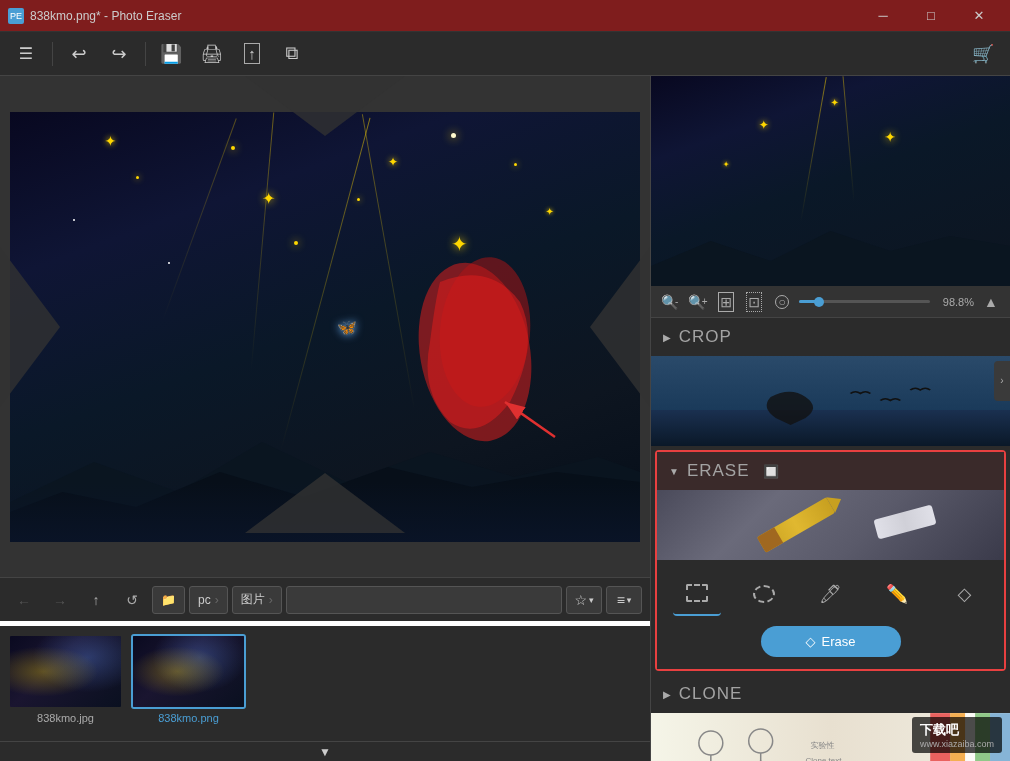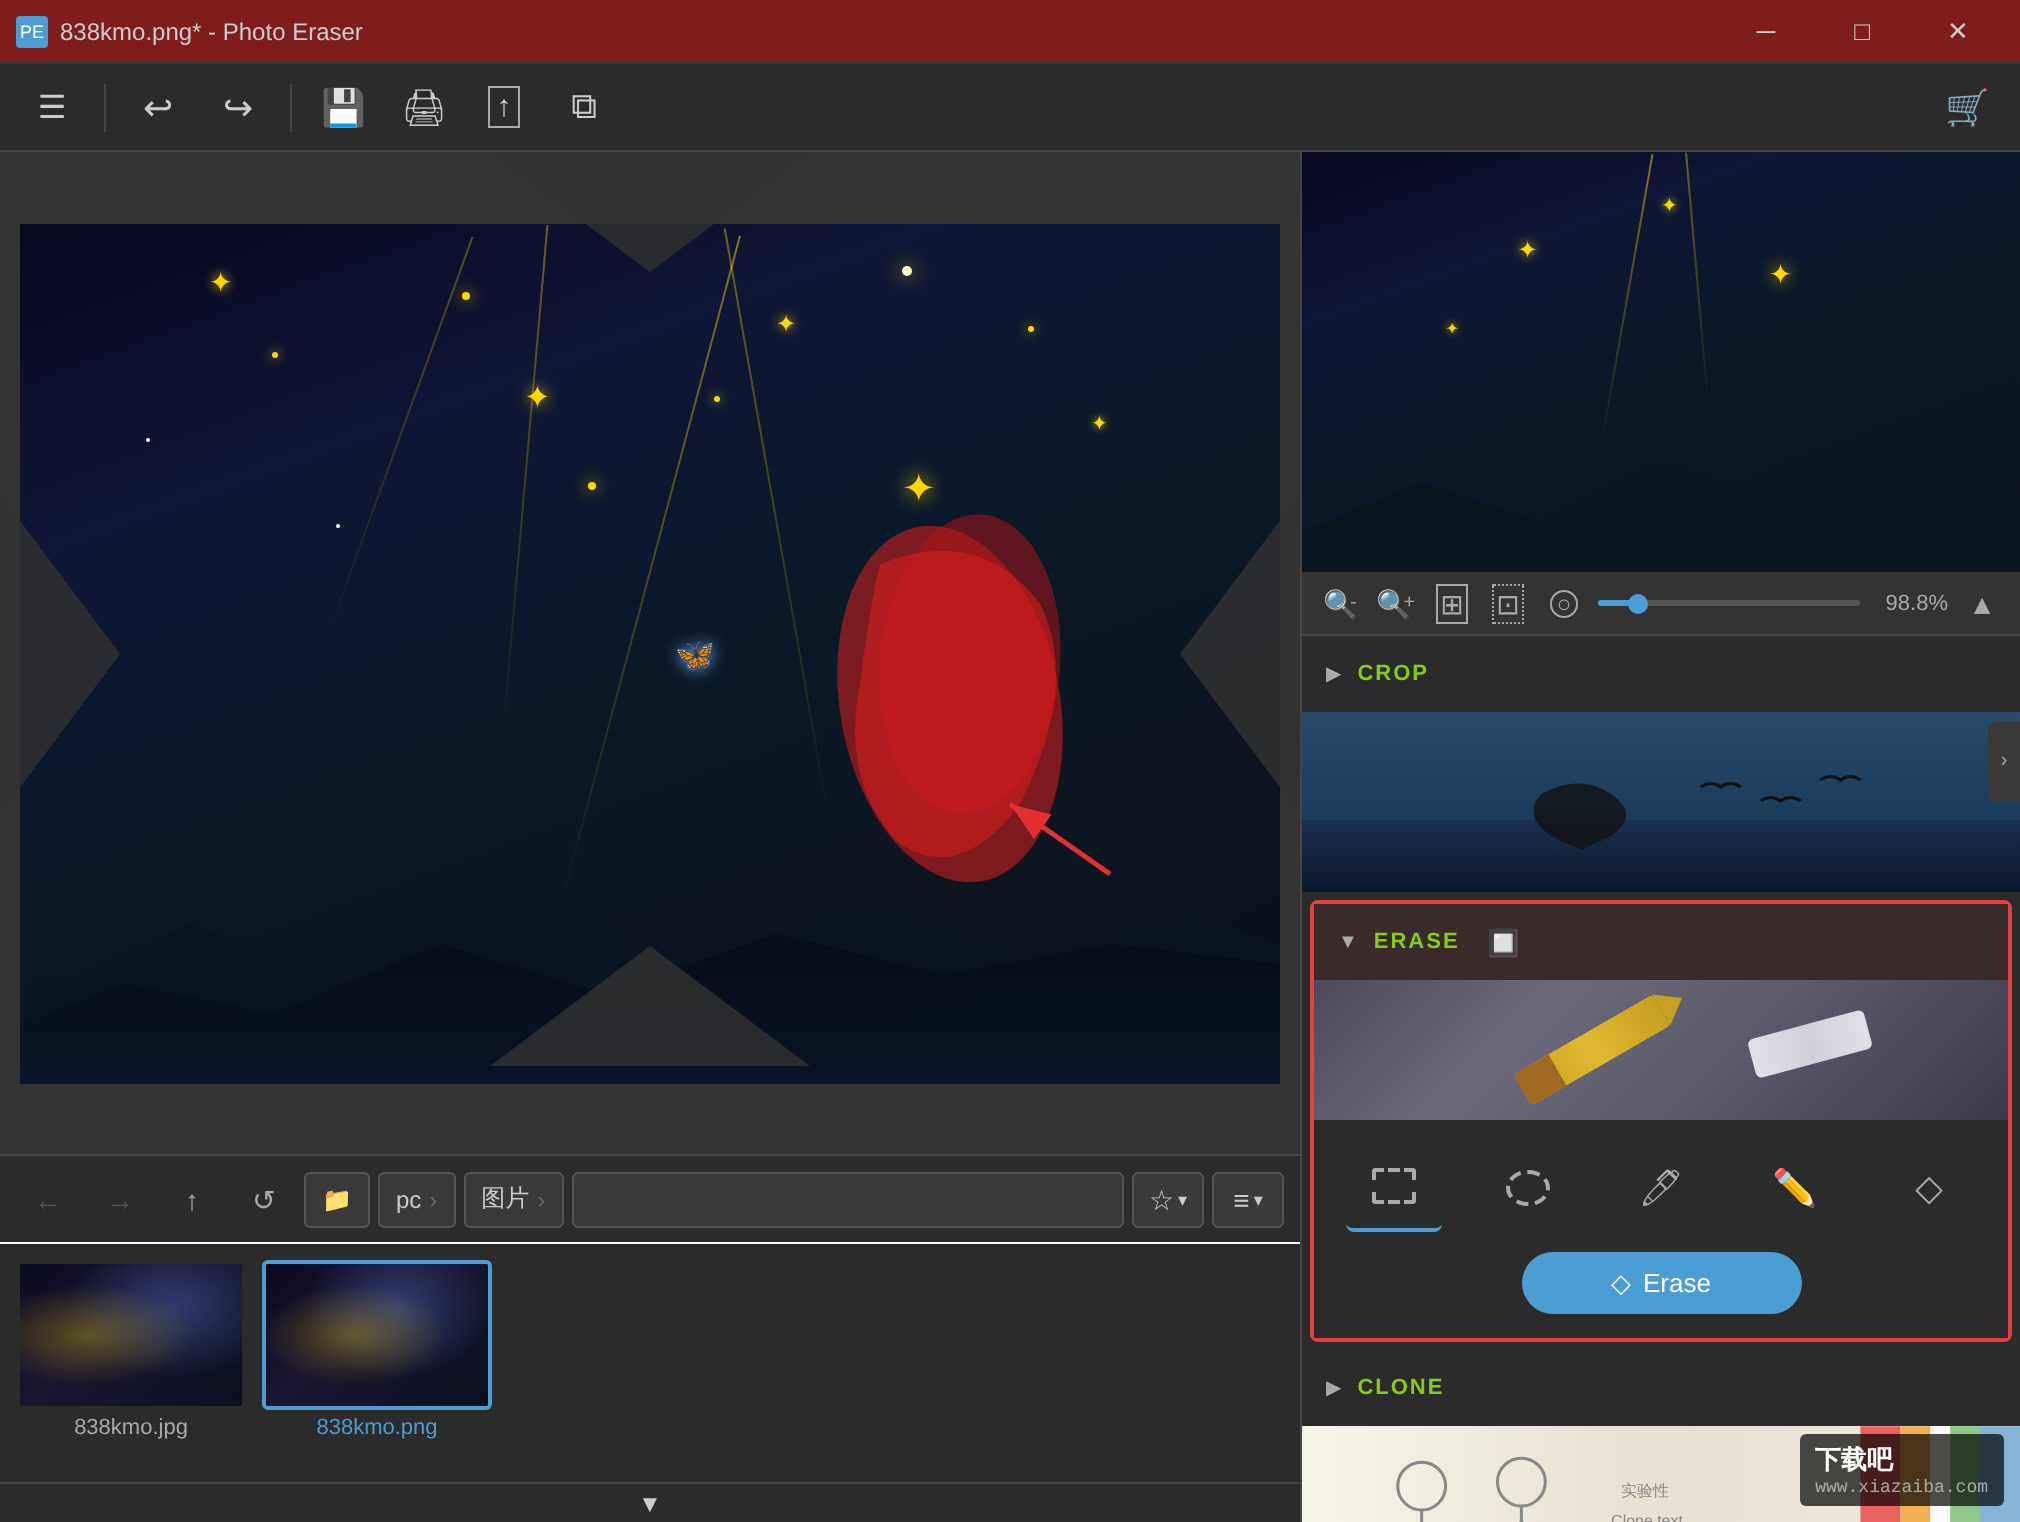--- a/index.html
+++ b/index.html
@@ -183,21 +183,21 @@
       cursor: pointer;
       display: flex; align-items: center; justify-content: center;
       font-size: 14px;
       gap: 2px;
     }
 
     
     #filmstrip {
       height: 120px;
       background: #2b2b2b;
-      border-top: 1px solid #ffffff;
+      border-top: 5px solid #ffffff;
       display: flex;
       align-items: flex-start;
       padding: 8px;
       gap: 8px;
       overflow-x: auto;
     }
     .film-item {
       width: 115px;
       flex-shrink: 0;
       cursor: pointer;
@@ -329,23 +329,23 @@
       cursor: pointer;
       gap: 8px;
       position: relative;
       z-index: 1;
     }
     .section-arrow {
       color: #aaa;
       font-size: 10px;
     }
     .section-title {
-      font-weight: 700;
-      font-size: 11px;
-      color: #84cc16;
+      font-weight: 400;
+      font-size: 17px;
+      color: #a3a3a3;
       letter-spacing: 1px;
     }
 
     
     .section-bg {
       height: 90px;
       position: relative;
       overflow: hidden;
     }
 
@@ -821,14 +821,14 @@
 
     <div style="position:absolute;right:0;top:50%;transform:translateY(-50%);width:16px;height:40px;background:#3a3a3a;border-radius:4px 0 0 4px;display:flex;align-items:center;justify-content:center;cursor:pointer;z-index:10;">
       <span style="color:#aaa;font-size:10px;">›</span>
     </div>
   </div>
 
 </div>
 
 <div style="position:fixed;bottom:8px;right:8px;background:rgba(0,0,0,0.7);padding:4px 8px;border-radius:3px;font-size:10px;color:#aaa;z-index:100;">
   <div style="font-weight:bold;color:#fff;font-size:13px;">下载吧</div>
-  <div style="font-size:9px;font-family:Liberation Mono, monospace;">www.xiazaiba.com</div>
+  <div style="font-size:9px;">www.xiazaiba.com</div>
 </div>
 
 </body></html>

